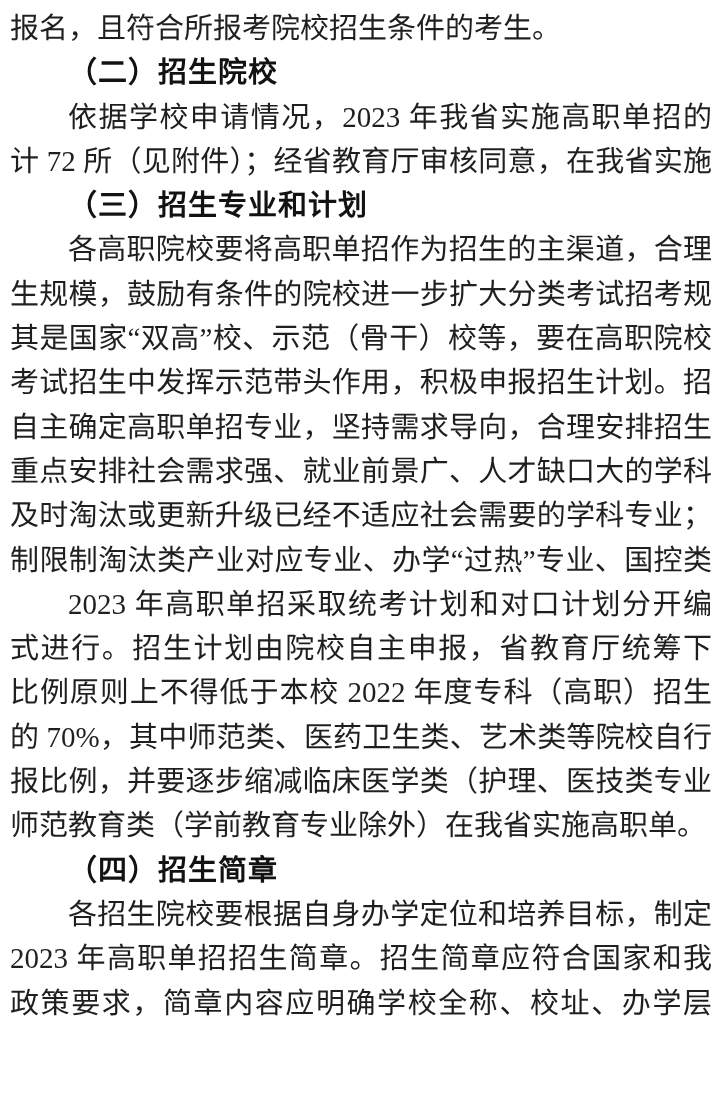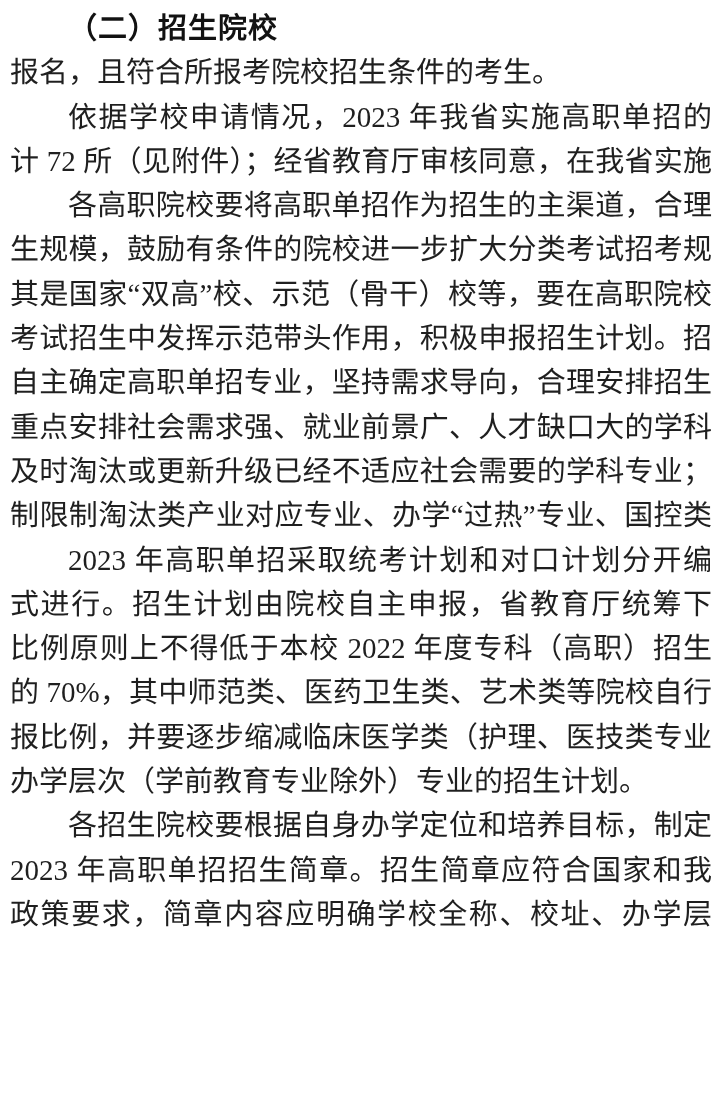--- a/index.html
+++ b/index.html
@@ -43,46 +43,52 @@
   .block.heading .line {
     font-weight: bold;
     color: #121212;
     letter-spacing: 1px;
   }
 </style>
 </head>
 <body>
 
 <div class="page" id="document-page">
+    <div class="block paragraph">
+      <div class="line last">报名，且符合所报考院校招生条件的考生。</div>
+    </div>
     <div class="block heading">
       <div class="line indent last">（二）招生院校</div>
     </div>
     <div class="block paragraph">
-      <div class="line last">报名，且符合所报考院校招生条件的考生。</div>
-    </div>
-    <div class="block paragraph">
       <div class="line indent">依据学校申请情况，2023 年我省实施高职单招的院校共</div>
       <div class="line">计 72 所（见附件）；经省教育厅审核同意，在我省实施高职单</div>
+    </div>
+    <div class="block heading">
+      <div class="line indent last">（三）招生专业和计划</div>
     </div>
     <div class="block paragraph">
       <div class="line indent">各高职院校要将高职单招作为招生的主渠道，合理安排招</div>
       <div class="line">生规模，鼓励有条件的院校进一步扩大分类考试招考规模，尤</div>
       <div class="line">其是国家“双高”校、示范（骨干）校等，要在高职院校分类</div>
       <div class="line">考试招生中发挥示范带头作用，积极申报招生计划。招生院校</div>
       <div class="line">自主确定高职单招专业，坚持需求导向，合理安排招生专业，</div>
       <div class="line">重点安排社会需求强、就业前景广、人才缺口大的学科专业；</div>
       <div class="line">及时淘汰或更新升级已经不适应社会需要的学科专业；从严控</div>
       <div class="line">制限制淘汰类产业对应专业、办学“过热”专业、国控类专业</div>
     </div>
     <div class="block paragraph">
       <div class="line indent">2023 年高职单招采取统考计划和对口计划分开编列的方</div>
       <div class="line">式进行。招生计划由院校自主申报，省教育厅统筹下达，申报</div>
       <div class="line">比例原则上不得低于本校 2022 年度专科（高职）招生总计划</div>
       <div class="line">的 70%，其中师范类、医药卫生类、艺术类等院校自行确定申</div>
       <div class="line">报比例，并要逐步缩减临床医学类（护理、医技类专业除外）、</div>
-      <div class="line last">办学层次（学前教育专业除外）专业的招生计划。</div>
+      <div class="line last">师范教育类（学前教育专业除外）在我省实施高职单。</div>
+    </div>
+    <div class="block heading">
+      <div class="line indent last">（四）招生简章</div>
     </div>
     <div class="block paragraph">
       <div class="line indent">各招生院校要根据自身办学定位和培养目标，制定本校</div>
       <div class="line">2023 年高职单招招生简章。招生简章应符合国家和我省相关</div>
       <div class="line">政策要求，简章内容应明确学校全称、校址、办学层次、办学</div>
     </div>
   </div>
 
 </body></html>

